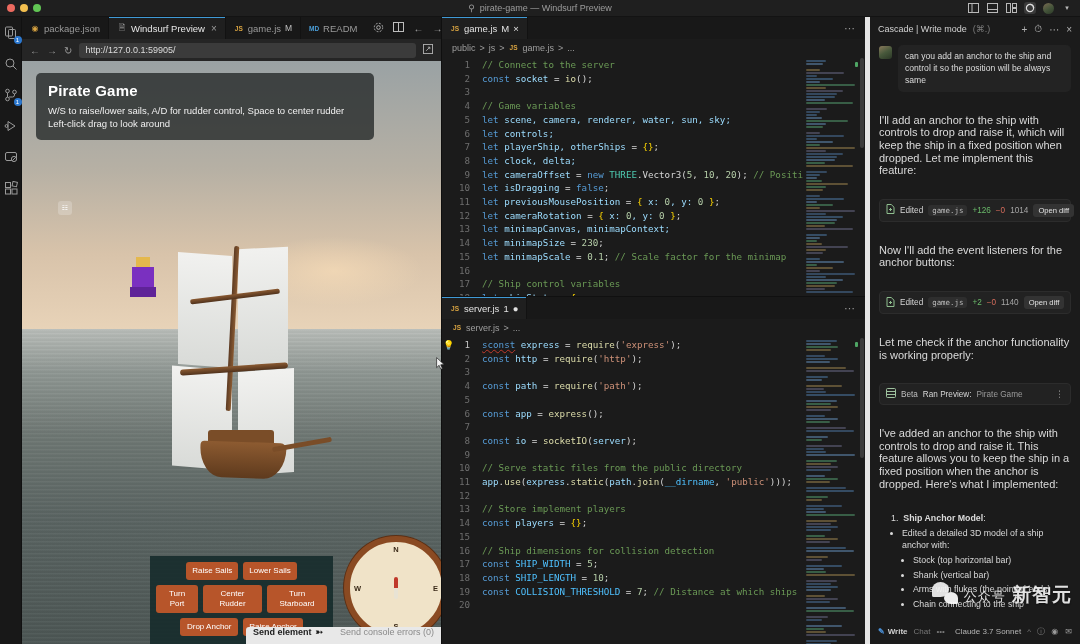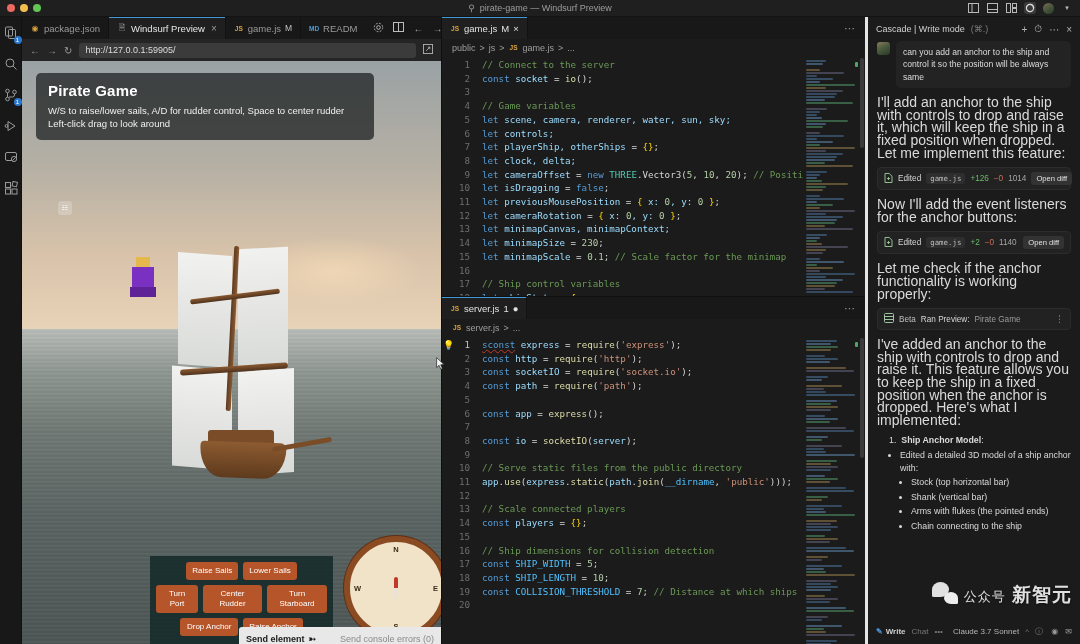--- a/index.html
+++ b/index.html
@@ -134,22 +134,22 @@
   }
   .compass .lbl { position: absolute; font-size: 7.5px; color: #3a2a18; font-weight: bold; }
   .compass .n { top: 3px; left: 50%; transform: translateX(-50%); }
   .compass .s { bottom: 3px; left: 50%; transform: translateX(-50%); }
   .compass .w { left: 4px; top: 50%; transform: translateY(-50%); }
   .compass .e { right: 4px; top: 50%; transform: translateY(-50%); }
   .needle { width: 4px; height: 22px; background: linear-gradient(180deg,#c0392b 50%, #e8e3d4 50%); border-radius: 2px; }
 
   
   .prev-status {
-    position: absolute; right: 0; bottom: 0; height: 17px; display: flex; align-items: flex-end;
-    background: #e8e8e8; border-radius: 3px 0 0 0; padding: 0 7px; gap: 24px;
+    position: absolute; right: 0; bottom: 0; height: 17px; display: flex; align-items: flex-start;
+    background: #e8e8e8; border-radius: 3px 0 0 0; padding: 0 7px; gap: 17px;
   }
   .ps-active { font-size: 9px; color: #1b1b1b; font-weight: bold; display:flex; align-items:center; gap: 4px;}
   .ps-dim { font-size: 9px; color: #8a8a8a; }
 
   
   .editorcol { flex: 1; display: flex; flex-direction: column; min-width: 0; background: #1b1b1b; }
   .edit-group { display: flex; flex-direction: column; min-height: 0; overflow: hidden; }
   .eg-top { height: 279px; }
   .eg-bottom { flex: 1; border-top: 1px solid #101010; }
   .ed-tabs { height: 22px; display: flex; align-items: center; background: #181818; }
@@ -177,30 +177,30 @@
   .c-fn  { color: #dcdcaa; }
   .c-str { color: #ce9178; }
   .c-num { color: #b5cea8; }
   .c-cls { color: #4ec9b0; }
   .c-pn  { color: #d4d4d4; }
   .c-br  { color: #ffd700; }
   .c-cst { color: #4fc1ff; }
   .squiggle { text-decoration: underline wavy #c0392b; text-decoration-skip-ink: none; }
 
   
-  .cascade { width: 215px; min-width: 215px; background: #1b1b1b; border-left: 3px solid #e5e5e5; display: flex; flex-direction: column; }
+  .cascade { width: 215px; min-width: 215px; background: #1b1b1b; border-left: 5px solid #e5e5e5; display: flex; flex-direction: column; }
   .cas-head { height: 24px; display: flex; align-items: center; padding: 0 8px; gap: 6px; font-size: 9px; color: #d2d2d2; }
   .cas-head .sub { color: #7d7d7d; }
   .cas-head .acts { margin-left: auto; display: flex; gap: 7px; color: #b0b0b0; font-size: 10px; align-items: center; }
-  .cas-body { flex: 1; overflow: hidden; padding: 0 9px; display: flex; flex-direction: column; gap: 8px; }
+  .cas-body { flex: 1; overflow: hidden; padding: 0 9px; display: flex; flex-direction: column; gap: 22px; justify-content: center; }
   .msg-user { display: flex; gap: 6px; align-items: flex-start; }
   .avatar { width: 13px; height: 13px; border-radius: 3px; flex: none; margin-top: 1px;
     background: linear-gradient(150deg,#8a7a5c,#47583b 50%,#2b3726); }
   .bubble { background: #232323; border-radius: 5px; padding: 5px 7px; font-size: 8.6px; line-height: 12.4px; color: #dcdcdc; }
-  .msg-ai { font-size: 14px; line-height: 12.6px; color: #dadada; }
+  .msg-ai { font-size: 11px; line-height: 12.6px; color: #dadada; }
   .tool-card { background: #222222; border: 1px solid #2c2c2c; border-radius: 4px; padding: 4px 6px;
                display: flex; align-items: center; gap: 5px; font-size: 8.2px; color: #d5d5d5; }
   .tool-card .fchip { background: #2e2e2e; border-radius: 3px; padding: 1px 4px; font-family: "DejaVu Sans Mono", monospace; font-size: 7.4px; color: #bdbdbd; }
   .plus { color: #6aba6a; } .minus { color: #d36b5b; } .cnt { color: #a5a5a5; }
   .opendiff { margin-left: auto; background: #333333; border-radius: 3px; padding: 2px 5px; font-size: 7.6px; color: #e2e2e2; white-space: nowrap; }
   .kebab { margin-left: auto; color: #9a9a9a; font-size: 9px; }
   .beta { color: #bfbfbf; }
   .ol { font-size: 8.8px; line-height: 12.6px; color: #dadada; padding-left: 12px; }
   .ol li { margin-top: 2px; }
   .ul { padding-left: 11px; list-style: disc; }
@@ -599,31 +599,31 @@
           <span class="ficon js">JS</span>
           <span>server.js</span>
             <span>&gt;</span>
           <span>...</span>
         </div>
         <div class="code-area">
           <div class="gutter-lamp">💡</div>
           <div class="lines" id="lines-bottom">
               <div class="ln"><span class="num cur">1</span><span><span class="c-key squiggle">sconst</span><span class="c-pn"> </span><span class="c-var">express </span><span class="c-pn">= </span><span class="c-fn">require</span><span class="c-pn">(</span><span class="c-str">'express'</span><span class="c-pn">);</span></span></div>
               <div class="ln"><span class="num">2</span><span><span class="c-key">const </span><span class="c-var">http </span><span class="c-pn">= </span><span class="c-fn">require</span><span class="c-pn">(</span><span class="c-str">'http'</span><span class="c-pn">);</span></span></div>
-              <div class="ln"><span class="num">3</span><span><span class="c-key">const </span><span class="c-var">socketIO </span><span class="c-pn">= </span><span class="c-fn">require</span><span class="c-pn">(</span><span class="c-str">'socket.io'</span><span class="c-pn">);</span></span></div>
+              <div class="ln"><span class="num">3</span></div>
               <div class="ln"><span class="num">4</span><span><span class="c-key">const </span><span class="c-var">path </span><span class="c-pn">= </span><span class="c-fn">require</span><span class="c-pn">(</span><span class="c-str">'path'</span><span class="c-pn">);</span></span></div>
               <div class="ln"><span class="num">5</span><span></span></div>
               <div class="ln"><span class="num">6</span><span><span class="c-key">const </span><span class="c-var">app </span><span class="c-pn">= </span><span class="c-fn">express</span><span class="c-pn">();</span></span></div>
               <div class="ln"><span class="num">7</span></div>
               <div class="ln"><span class="num">8</span><span><span class="c-key">const </span><span class="c-var">io </span><span class="c-pn">= </span><span class="c-fn">socketIO</span><span class="c-pn">(</span><span class="c-var">server</span><span class="c-pn">);</span></span></div>
               <div class="ln"><span class="num">9</span><span></span></div>
               <div class="ln"><span class="num">10</span><span><span class="c-com">// Serve static files from the public directory</span></span></div>
               <div class="ln"><span class="num">11</span><span><span class="c-var">app</span><span class="c-pn">.</span><span class="c-fn">use</span><span class="c-pn">(</span><span class="c-var">express</span><span class="c-pn">.</span><span class="c-fn">static</span><span class="c-pn">(</span><span class="c-var">path</span><span class="c-pn">.</span><span class="c-fn">join</span><span class="c-pn">(</span><span class="c-cst">__dirname</span><span class="c-pn">, </span><span class="c-str">'public'</span><span class="c-pn">)));</span></span></div>
               <div class="ln"><span class="num">12</span><span></span></div>
-              <div class="ln"><span class="num">13</span><span><span class="c-com">// Scale connected players</span></span></div>
+              <div class="ln"><span class="num">13</span><span><span class="c-com">// Store implement players</span></span></div>
               <div class="ln"><span class="num">14</span><span><span class="c-key">const </span><span class="c-var">players </span><span class="c-pn">= </span><span class="c-br">{}</span><span class="c-pn">;</span></span></div>
               <div class="ln"><span class="num">15</span><span></span></div>
               <div class="ln"><span class="num">16</span><span><span class="c-com">// Ship dimensions for collision detection</span></span></div>
               <div class="ln"><span class="num">17</span><span><span class="c-key">const </span><span class="c-cst">SHIP_WIDTH </span><span class="c-pn">= </span><span class="c-num">5</span><span class="c-pn">;</span></span></div>
               <div class="ln"><span class="num">18</span><span><span class="c-key">const </span><span class="c-cst">SHIP_LENGTH </span><span class="c-pn">= </span><span class="c-num">10</span><span class="c-pn">;</span></span></div>
               <div class="ln"><span class="num">19</span><span><span class="c-key">const </span><span class="c-cst">COLLISION_THRESHOLD </span><span class="c-pn">= </span><span class="c-num">7</span><span class="c-pn">; </span><span class="c-com">// Distance at which ships </span></span></div>
               <div class="ln"><span class="num">20</span><span></span></div>
             </div>
           <div class="minimap" id="minimap-bottom">
               <div class="mm-row" style="width: 30.6px; background: rgb(58, 85, 112); opacity: 0.85;"></div>

